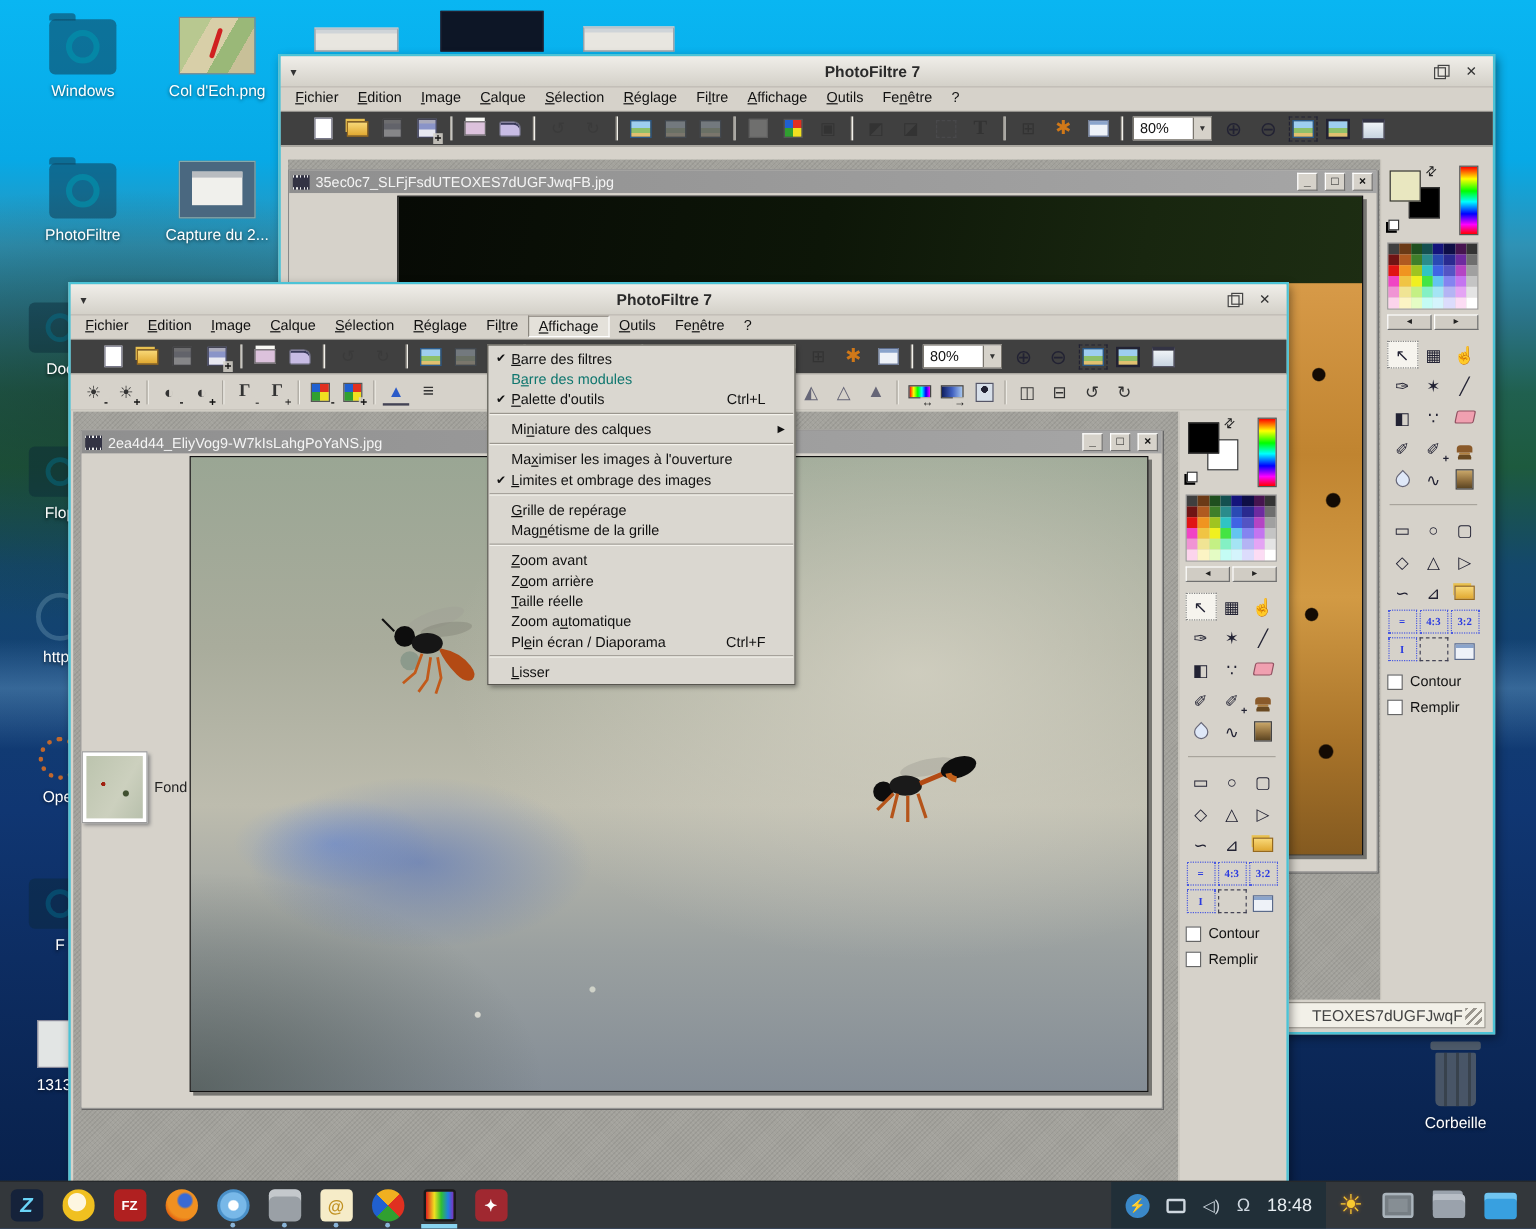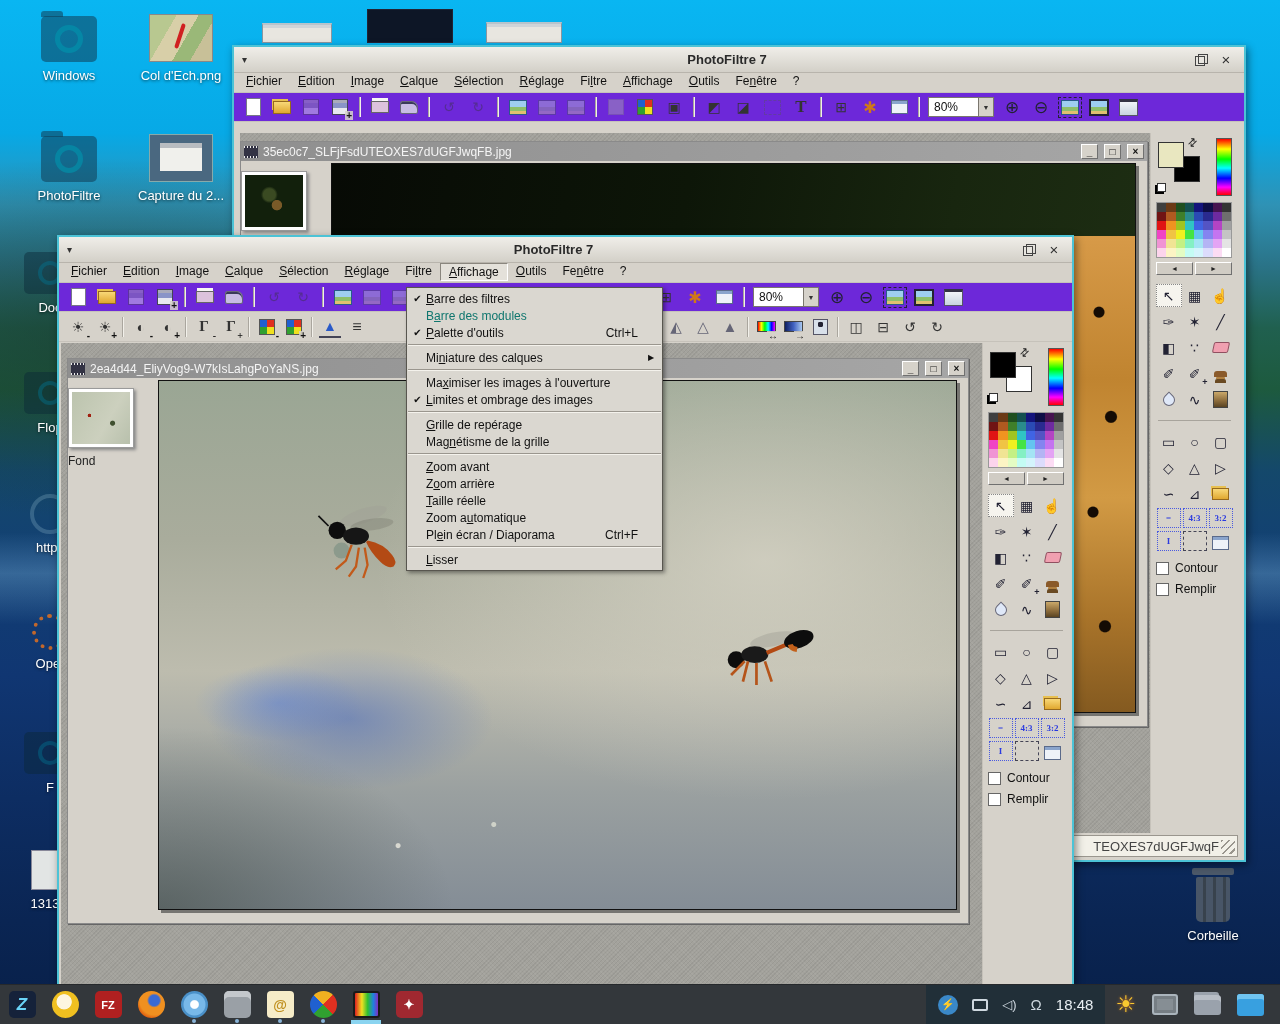--- a/index.html
+++ b/index.html
@@ -42,21 +42,21 @@
 .wbtn.caret{justify-content:flex-start;font-size:10px}
 .wbtn.rest{position:relative}
 .wbtn.rest::after{content:"";position:absolute;right:4px;top:3px;width:8px;height:8px;border:1px solid #444}
 .wbtn.rest::before{content:"";position:absolute;left:3px;bottom:3px;width:8px;height:8px;border:1px solid #444;background:#e8e6e0}
 .wbtn.close{font-size:15px}
 .menubar{display:flex;align-items:flex-start;height:20px;padding:0 4px;font-size:12px;background:#d6d2ca;border-bottom:1px solid #c6c2ba;color:#111}
 .menu-item{padding:1px 8px}
 .menu-item.active{background:#e4e1da;border:1px solid;border-color:#8a867e #fff #fff #8a867e}
 u{text-decoration:underline}
 
-.toolbar{display:flex;align-items:center;gap:7px;height:29px;padding:0 8px;background:#6d28d9;border-bottom:1px solid #c6c2ba}
+.toolbar{display:flex;align-items:center;gap:7px;height:29px;padding:0 24px;background:#404040;border-bottom:1px solid #c6c2ba}
 .filterbar{position:relative;height:30px;background:#d6d2ca;border-bottom:1px solid #c6c2ba}
 .fgrp{position:absolute;top:0;height:100%;display:flex;align-items:center;gap:5px}
 #flt-left{left:8px}#flt-right{left:606px}
 .tb{width:22px;height:22px;position:relative;display:flex;align-items:center;justify-content:center;font-size:14px;color:#333}
 .tb::before{display:block}
 .tb.dis{opacity:.42;filter:grayscale(70%)}
 .tbsep{width:2px;height:20px;border-left:1px solid #aaa69e;border-right:1px solid #f2f0ea;margin:0 1px}
 .tb[data-g]::before{content:attr(data-g)}
 .tb[data-b]::after{content:attr(data-b);position:absolute;right:-2px;bottom:-2px;font-size:10px;font-weight:bold;color:#111;background:rgba(214,210,202,.85);line-height:9px;padding:0 1px}
 .t-page::before{content:"";width:13px;height:16px;background:#fff;border:1px solid #778}
@@ -89,21 +89,21 @@
 .client{position:absolute;background-color:#a3a29c;background-image:repeating-linear-gradient(45deg,rgba(255,255,255,.05) 0 1px,transparent 1px 3px),repeating-linear-gradient(-45deg,rgba(0,0,0,.06) 0 1px,transparent 1px 3px)}
 #win-back .client{inset:86px 94px 27px 6px}
 #win-front .client{inset:106px 90px 0 2px}
 
 .imgwin{position:absolute;background:#d6d2ca;border:1px solid #8a8a8a;box-shadow:1px 1px 0 #666}
 .iw-title{height:19px;display:flex;align-items:center;gap:5px;background:linear-gradient(90deg,#8f8f8f,#a6a6a6);color:#f4f4f4;font-size:12px;padding:0 3px}
 .iw-film{width:14px;height:12px;flex:0 0 auto;background-color:#334;background-image:repeating-linear-gradient(90deg,#eee 0 1px,transparent 1px 3px),repeating-linear-gradient(90deg,#eee 0 1px,transparent 1px 3px);background-size:100% 2px;background-position:left top,left bottom;background-repeat:no-repeat}
 .iw-name{flex:1;white-space:nowrap;overflow:hidden}
 .iw-btn{width:17px;height:15px;background:#d6d2ca;border:1px solid;border-color:#fff #707070 #707070 #fff;font-size:10px;display:flex;align-items:center;justify-content:center;color:#111;margin-left:1px;font-weight:bold}
 .iw-body{position:absolute;left:0;right:0;top:19px;bottom:0;display:flex;background:#d6d2ca}
-.layerpanel{width:88px;flex:0 0 auto;display:flex;flex-direction:column;padding-top:10px;gap:6px}
+.layerpanel{width:88px;flex:0 0 auto;display:flex;flex-direction:row;align-items:center;padding-top:10px;gap:6px}
 .layer-thumb{width:66px;height:60px;background:#fff;border:1px solid #9a9a9a;box-shadow:2px 2px 3px #888;padding:3px}
 .layer-thumb>div{width:100%;height:100%}
 .thumb-front{background:radial-gradient(circle 2px at 30% 45%,#a02010 80%,transparent),radial-gradient(circle 3px at 70% 60%,#405030 70%,transparent),linear-gradient(120deg,#bcc4ae,#ccd0be 60%,#b8c0ac)}
 .thumb-back{background:radial-gradient(circle 8px at 55% 58%,#7a5a28 60%,transparent 70%),radial-gradient(circle 12px at 42% 38%,#3a4a22 50%,transparent 70%),#12200c}
 .layer-label{font-size:12px;color:#222}
 .canvas-wrap{flex:1;position:relative}
 .canvas{position:absolute;left:2px;top:2px;right:11px;bottom:13px;border:1px solid #111;box-shadow:3px 3px 0 rgba(40,40,40,.55)}
 #photo-front{background:
  radial-gradient(circle 2px at 30% 88%,#d8d8d0 0 2px,transparent 3px),
  radial-gradient(circle 2px at 42% 84%,#cfd2c8 0 2px,transparent 3px),

